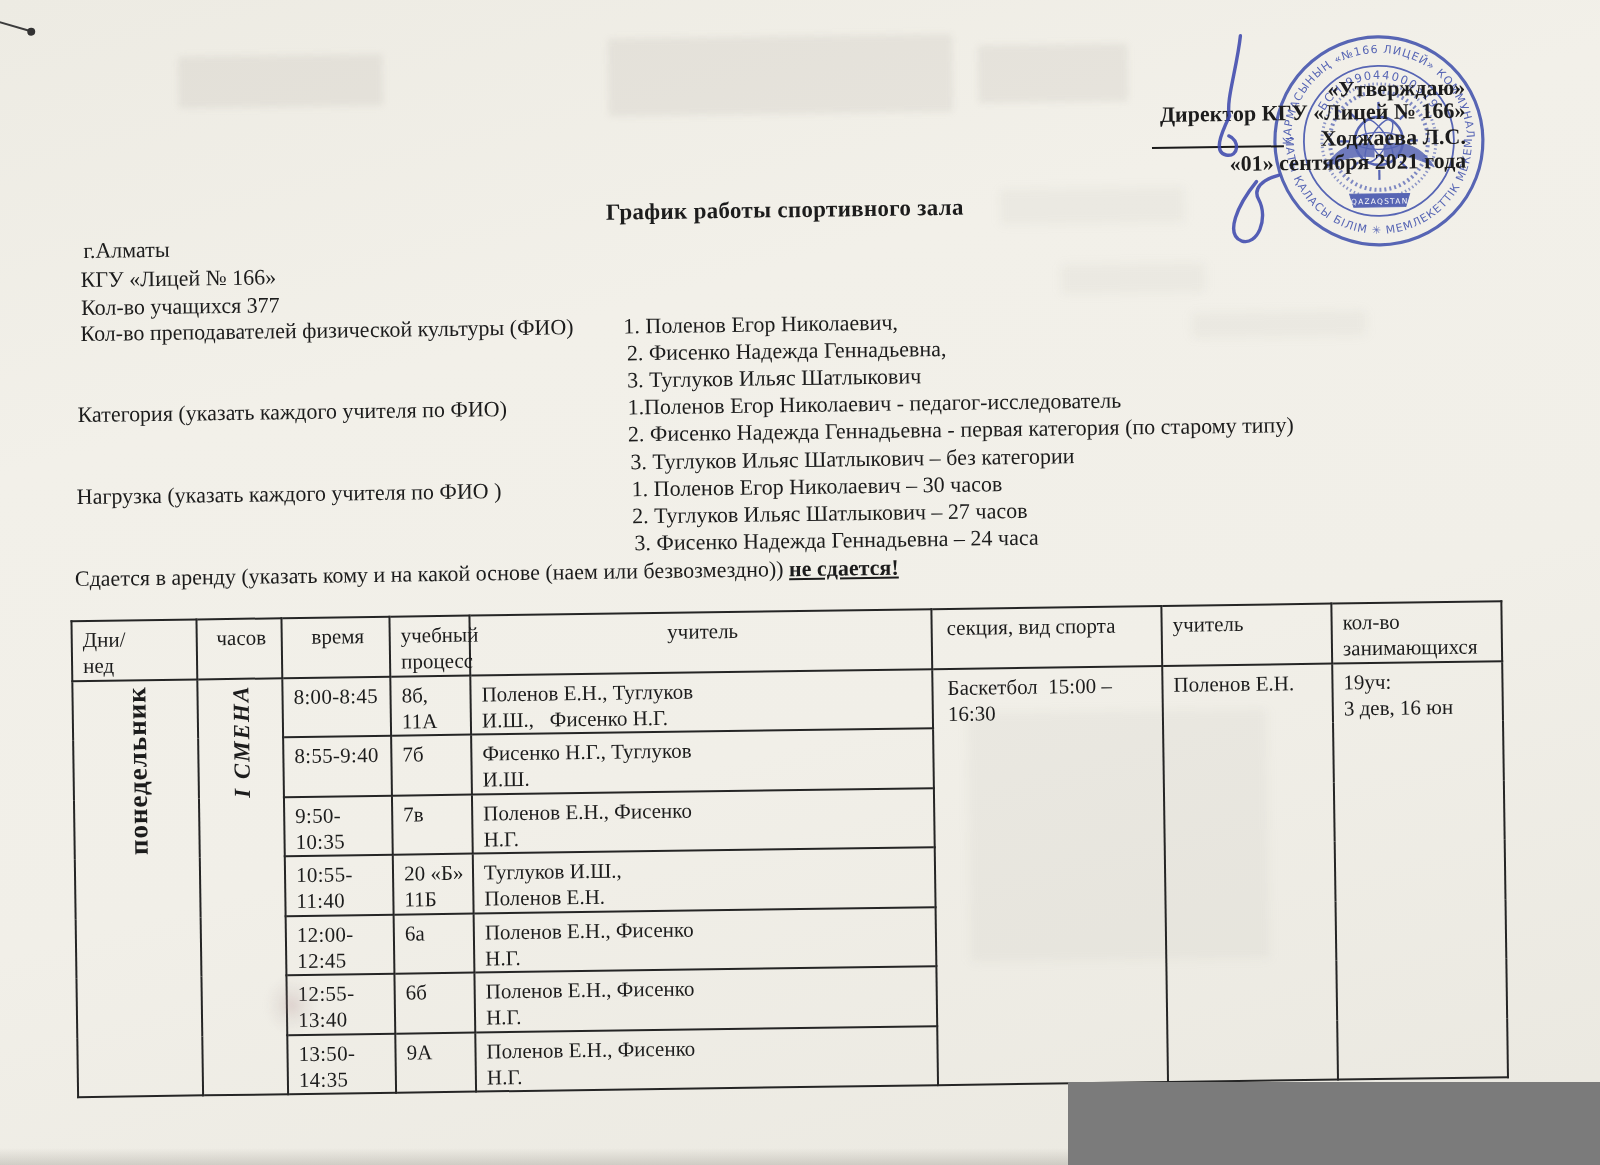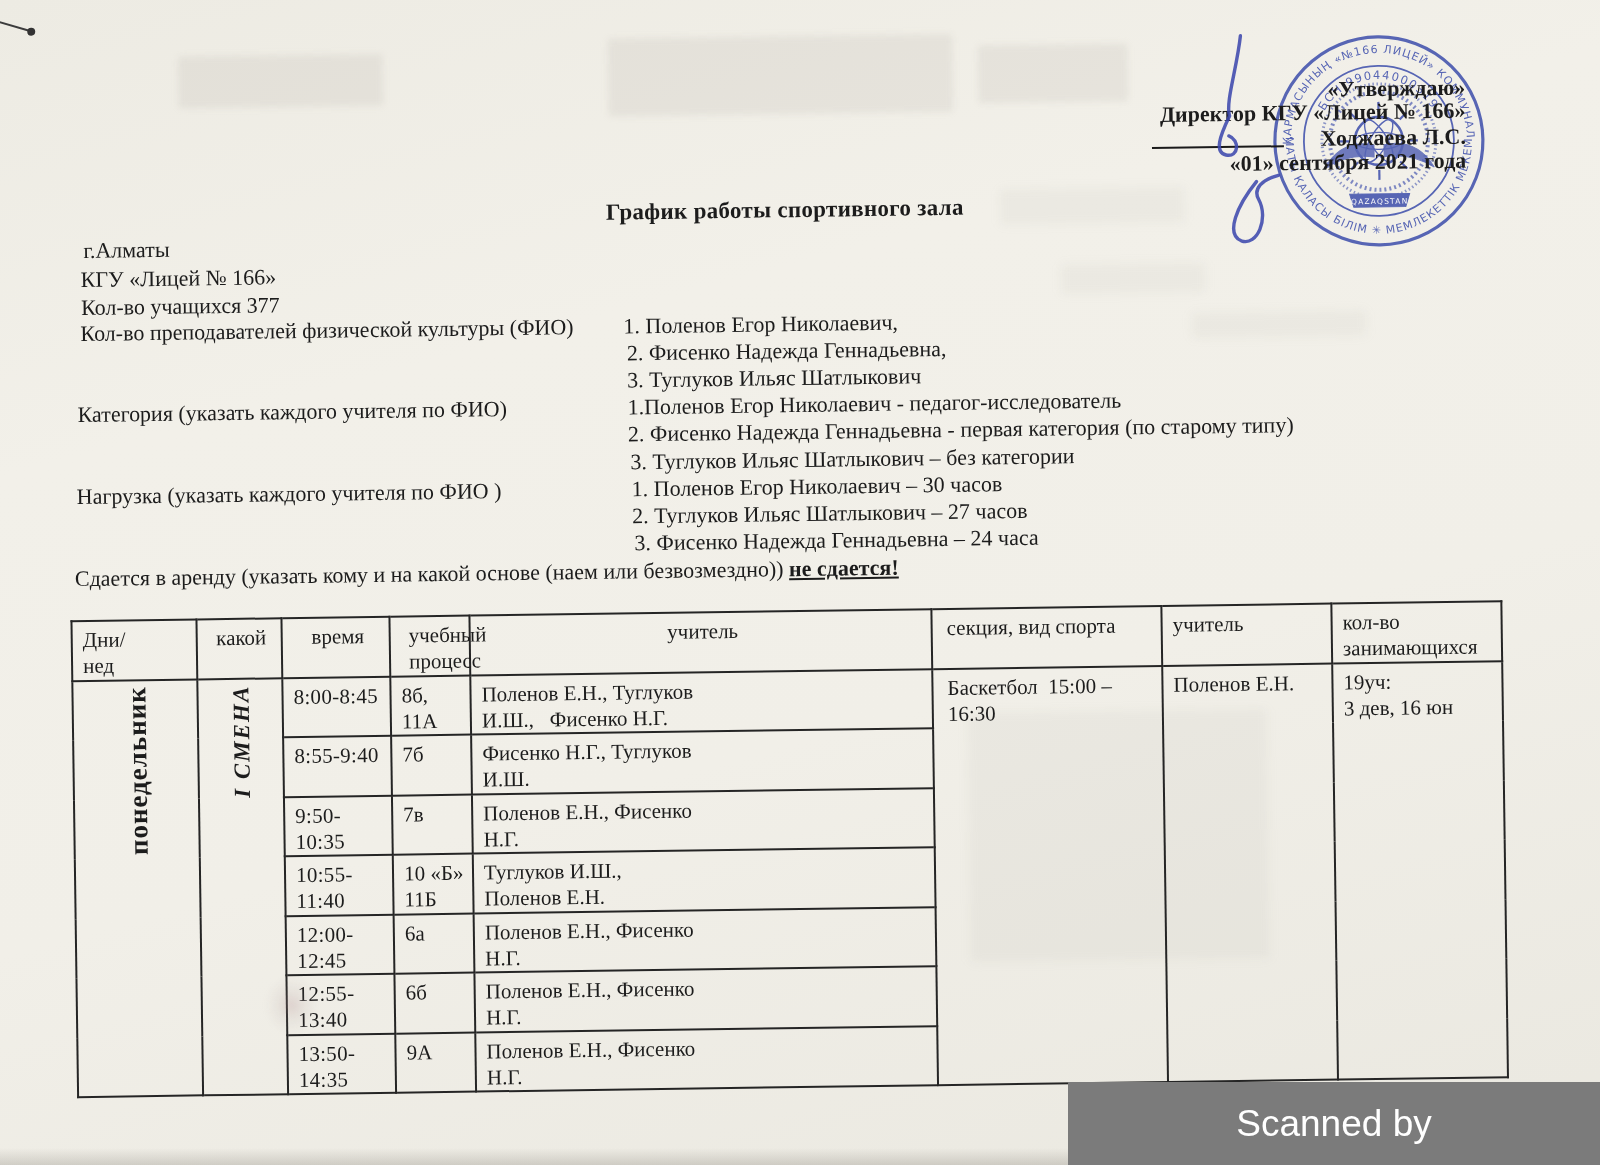--- a/index.html
+++ b/index.html
@@ -145,23 +145,23 @@
         <col style="width:80px">
       <col style="width:462px">
         <col style="width:230px">
         <col style="width:170px">
         <col style="width:170px">
     </colgroup>
     <tbody>
         <tr style="height:50px">
       <td class="hdr">Дни/
 нед</td>
-      <td class="hdr c">какой</td>
+      <td class="hdr c">часов</td>
       <td class="hdr c">время</td>
-      <td class="hdr" style="padding-left:18px;">учебный
+      <td class="hdr" style="padding-left:10px;">учебный
 процесс</td>
       <td class="hdr c">учитель</td>
       <td class="hdr" style="padding-left:14px;">секция, вид спорта</td>
       <td class="hdr">учитель</td>
       <td class="hdr">кол-во
 занимающихся</td>
     </tr>
     <tr style="height:59px">
       <td class="mid" rowspan="7"><span class="v-text day-txt">понедельник</span></td>
       <td class="mid" rowspan="7"><span class="v-text shift-txt">I СМЕНА</span></td>
@@ -182,21 +182,21 @@
 И.Ш.</td>
     </tr>
     <tr style="height:59px">
       <td class="time">9:50-10:35</td>
       <td class="pre">7в</td>
       <td class="pre">Поленов Е.Н., Фисенко
 Н.Г.</td>
     </tr>
     <tr style="height:59px">
       <td class="time">10:55-11:40</td>
-      <td class="pre">10 «Б»
+      <td class="pre">20 «Б»
 11Б</td>
       <td class="pre">Туглуков И.Ш.,
 Поленов Е.Н.</td>
     </tr>
     <tr style="height:59px">
       <td class="time">12:00-12:45</td>
       <td class="pre">6а</td>
       <td class="pre">Поленов Е.Н., Фисенко
 Н.Г.</td>
     </tr>
@@ -214,14 +214,13 @@
     </tr>
   </tbody>
     </table>
 
   <div class="smudge"></div>
 </div>
 
 <div class="bottom-edge"></div>
 
 <div class="scan-bar">
-  <span>Scanned by</span>
 </div>
 
 </body></html>

